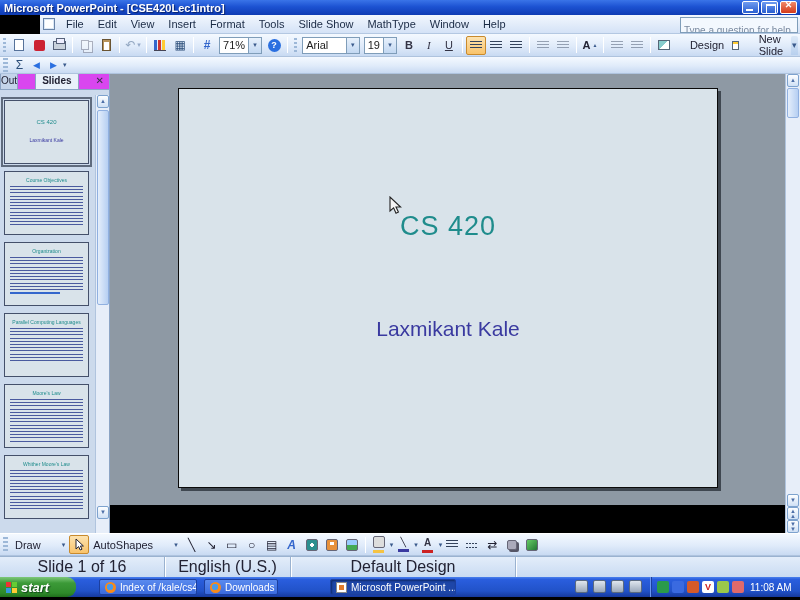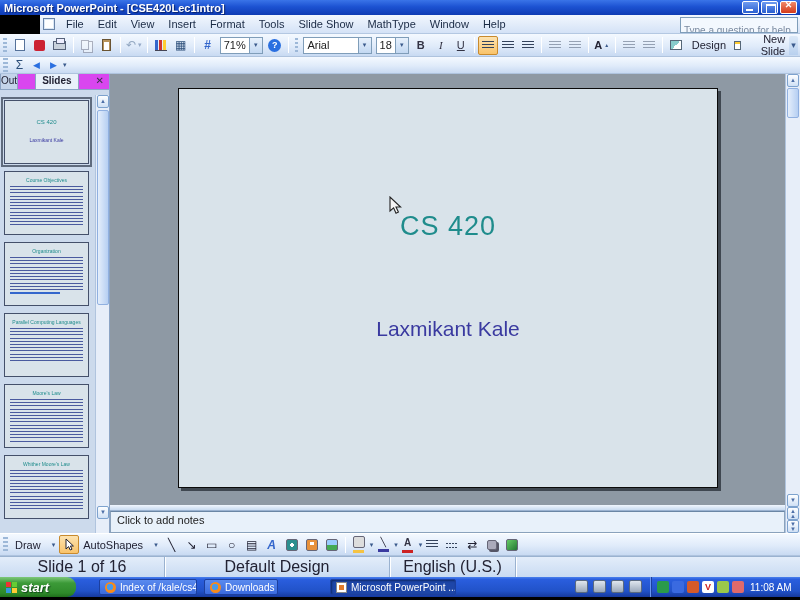--- a/index.html
+++ b/index.html
@@ -70,21 +70,21 @@
     background:linear-gradient(90deg,#36c 0 3px,transparent 3px 4px,#c33 4px 7px,transparent 7px 8px,#fc3 8px 11px,transparent 11px); }
   .ic-glyph { font-size:12px; color:#2d4f7a; }
   .ic-grid { font-size:12px; font-weight:bold; color:#36c; }
   .ic-help { width:13px; height:13px; border-radius:50%; background:#2a6fe0; color:#fff;
     font-size:9px; font-weight:bold; display:flex; align-items:center; justify-content:center; }
   .ic-lines { width:12px; height:9px;
     background:repeating-linear-gradient(180deg,#34435c 0 1px,transparent 1px 3px); }
   .bold { font-weight:bold; } .ital { font-style:italic; font-family:"Liberation Serif",serif; }
   .undl { text-decoration:underline; }
   .ic-growA { font-size:11px; font-weight:bold; color:#223; position:relative; }
-  .lbl-btn { display:flex; align-items:center; gap:10px; font-size:11px; color:#223; padding:0 4px; height:19px;text-align:right; }
+  .lbl-btn { display:flex; align-items:center; gap:20px; font-size:11px; color:#223; padding:0 4px; height:19px; }
   .ic-design { width:12px; height:10px; background:linear-gradient(135deg,#8cc 0 50%,#fff 50%); border:1px solid #567; }
   .ic-newslide { width:10px; height:9px; background:#fff; border:1px solid #567; box-shadow:inset 0 2px 0 #fc3; }
   .chev { margin-left:auto; margin-right:2px; width:12px; height:19px; color:#3a5a8c;
     font-size:9px; display:flex; align-items:center; justify-content:center;
     background:linear-gradient(180deg,#dce9f8,#b8d0ee); border-radius:2px 2px 0 0; }
 
   
   .leftpane { position:absolute; left:0; top:74px; width:110px; height:459px;
     background:#ccdaec; border-right:1px solid #8ca4c4; overflow:hidden; }
   .tabs { height:16px; display:flex; align-items:flex-end; background:#d946ef;
@@ -262,21 +262,21 @@
     <div class="tbtn">
         <span class="ic ic-help">?</span>
       </div>
     <div class="sep"></div>
     <div class="grip"></div>
     <div class="combo" style="width:92px">
       <span class="val">Arial</span>
       <span class="cbtn">▾</span>
     </div>
     <div class="combo" style="width:38px">
-      <span class="val">18</span>
+      <span class="val">19</span>
       <span class="cbtn">▾</span>
     </div>
     <div class="tbtn bold">B</div>
     <div class="tbtn ital">I</div>
     <div class="tbtn undl">U</div>
     <div class="sep"></div>
     <div class="tbtn active">
         <span class="ic-lines"></span>
       </div>
     <div class="tbtn">
@@ -390,24 +390,20 @@
     <div class="sbtn" style="top:433px">
         <span>▲</span>
         <span>▲</span>
       </div>
     <div class="sbtn" style="top:446px">
         <span>▼</span>
         <span>▼</span>
       </div>
   </div>
 
-  <div class="notesarea">
-    <div class="splitter"></div>
-    <div class="notesbox">Click to add notes</div>
-  </div>
 
   <div class="toolbar drawbar">
     <div class="grip"></div>
     <div class="lbl-btn">
       <span>Draw</span>
       <span class="drop">▾</span>
     </div>
     <div class="tbtn active">
       <svg width="9" height="13" viewBox="0 0 9 13">
           <path d="M1,1 L1,11 L3.6,8.6 L5.2,12 L7,11.2 L5.4,8 L8.4,8 Z" fill="#fff" stroke="#223" stroke-width="1"></path>
@@ -472,22 +468,22 @@
     <div class="tbtn">
         <span class="sq shadow"></span>
       </div>
     <div class="tbtn">
         <span class="sq threed"></span>
       </div>
   </div>
 
   <div class="statusbar">
     <div class="spanel sp1">Slide 1 of 16</div>
+    <div class="spanel sp3">English (U.S.)</div>
     <div class="spanel sp2">Default Design</div>
-    <div class="spanel sp3">English (U.S.)</div>
   </div>
 
   <div class="taskbar">
     <div class="startbtn">
       <span class="flag">
           <i class="f1"></i>
           <i class="f2"></i>
           <i class="f3"></i>
           <i class="f4"></i>
         </span>

